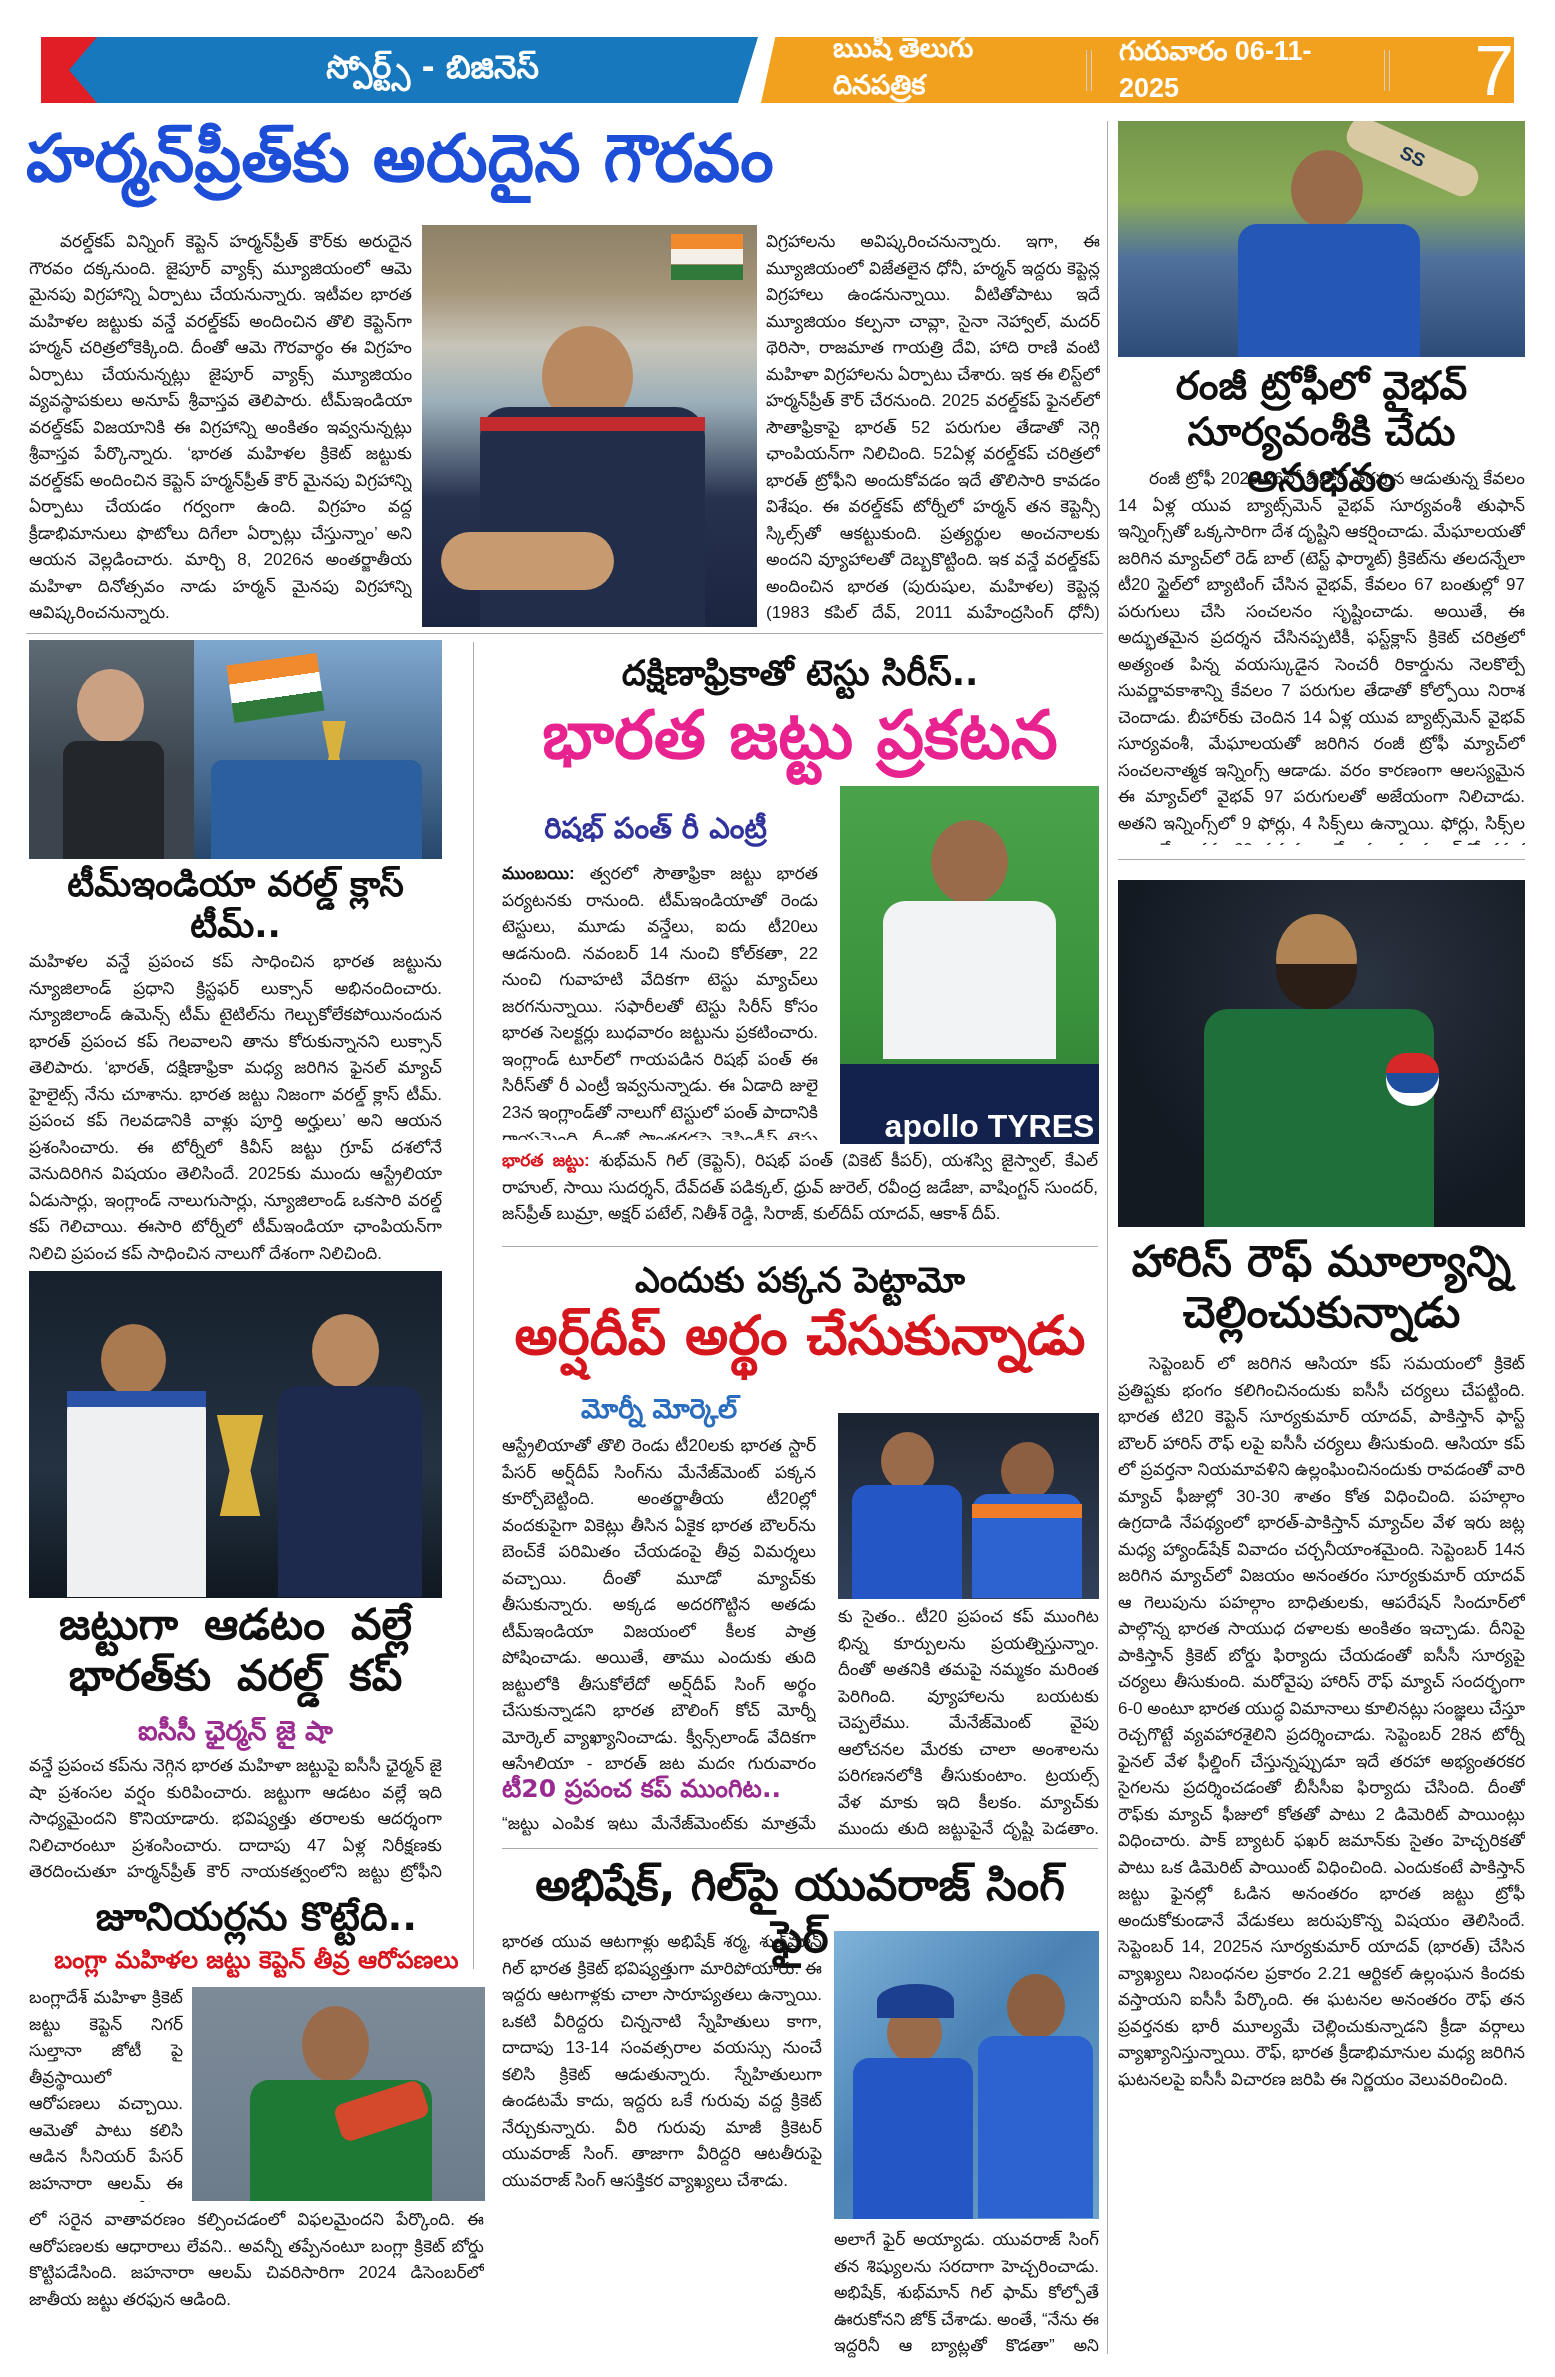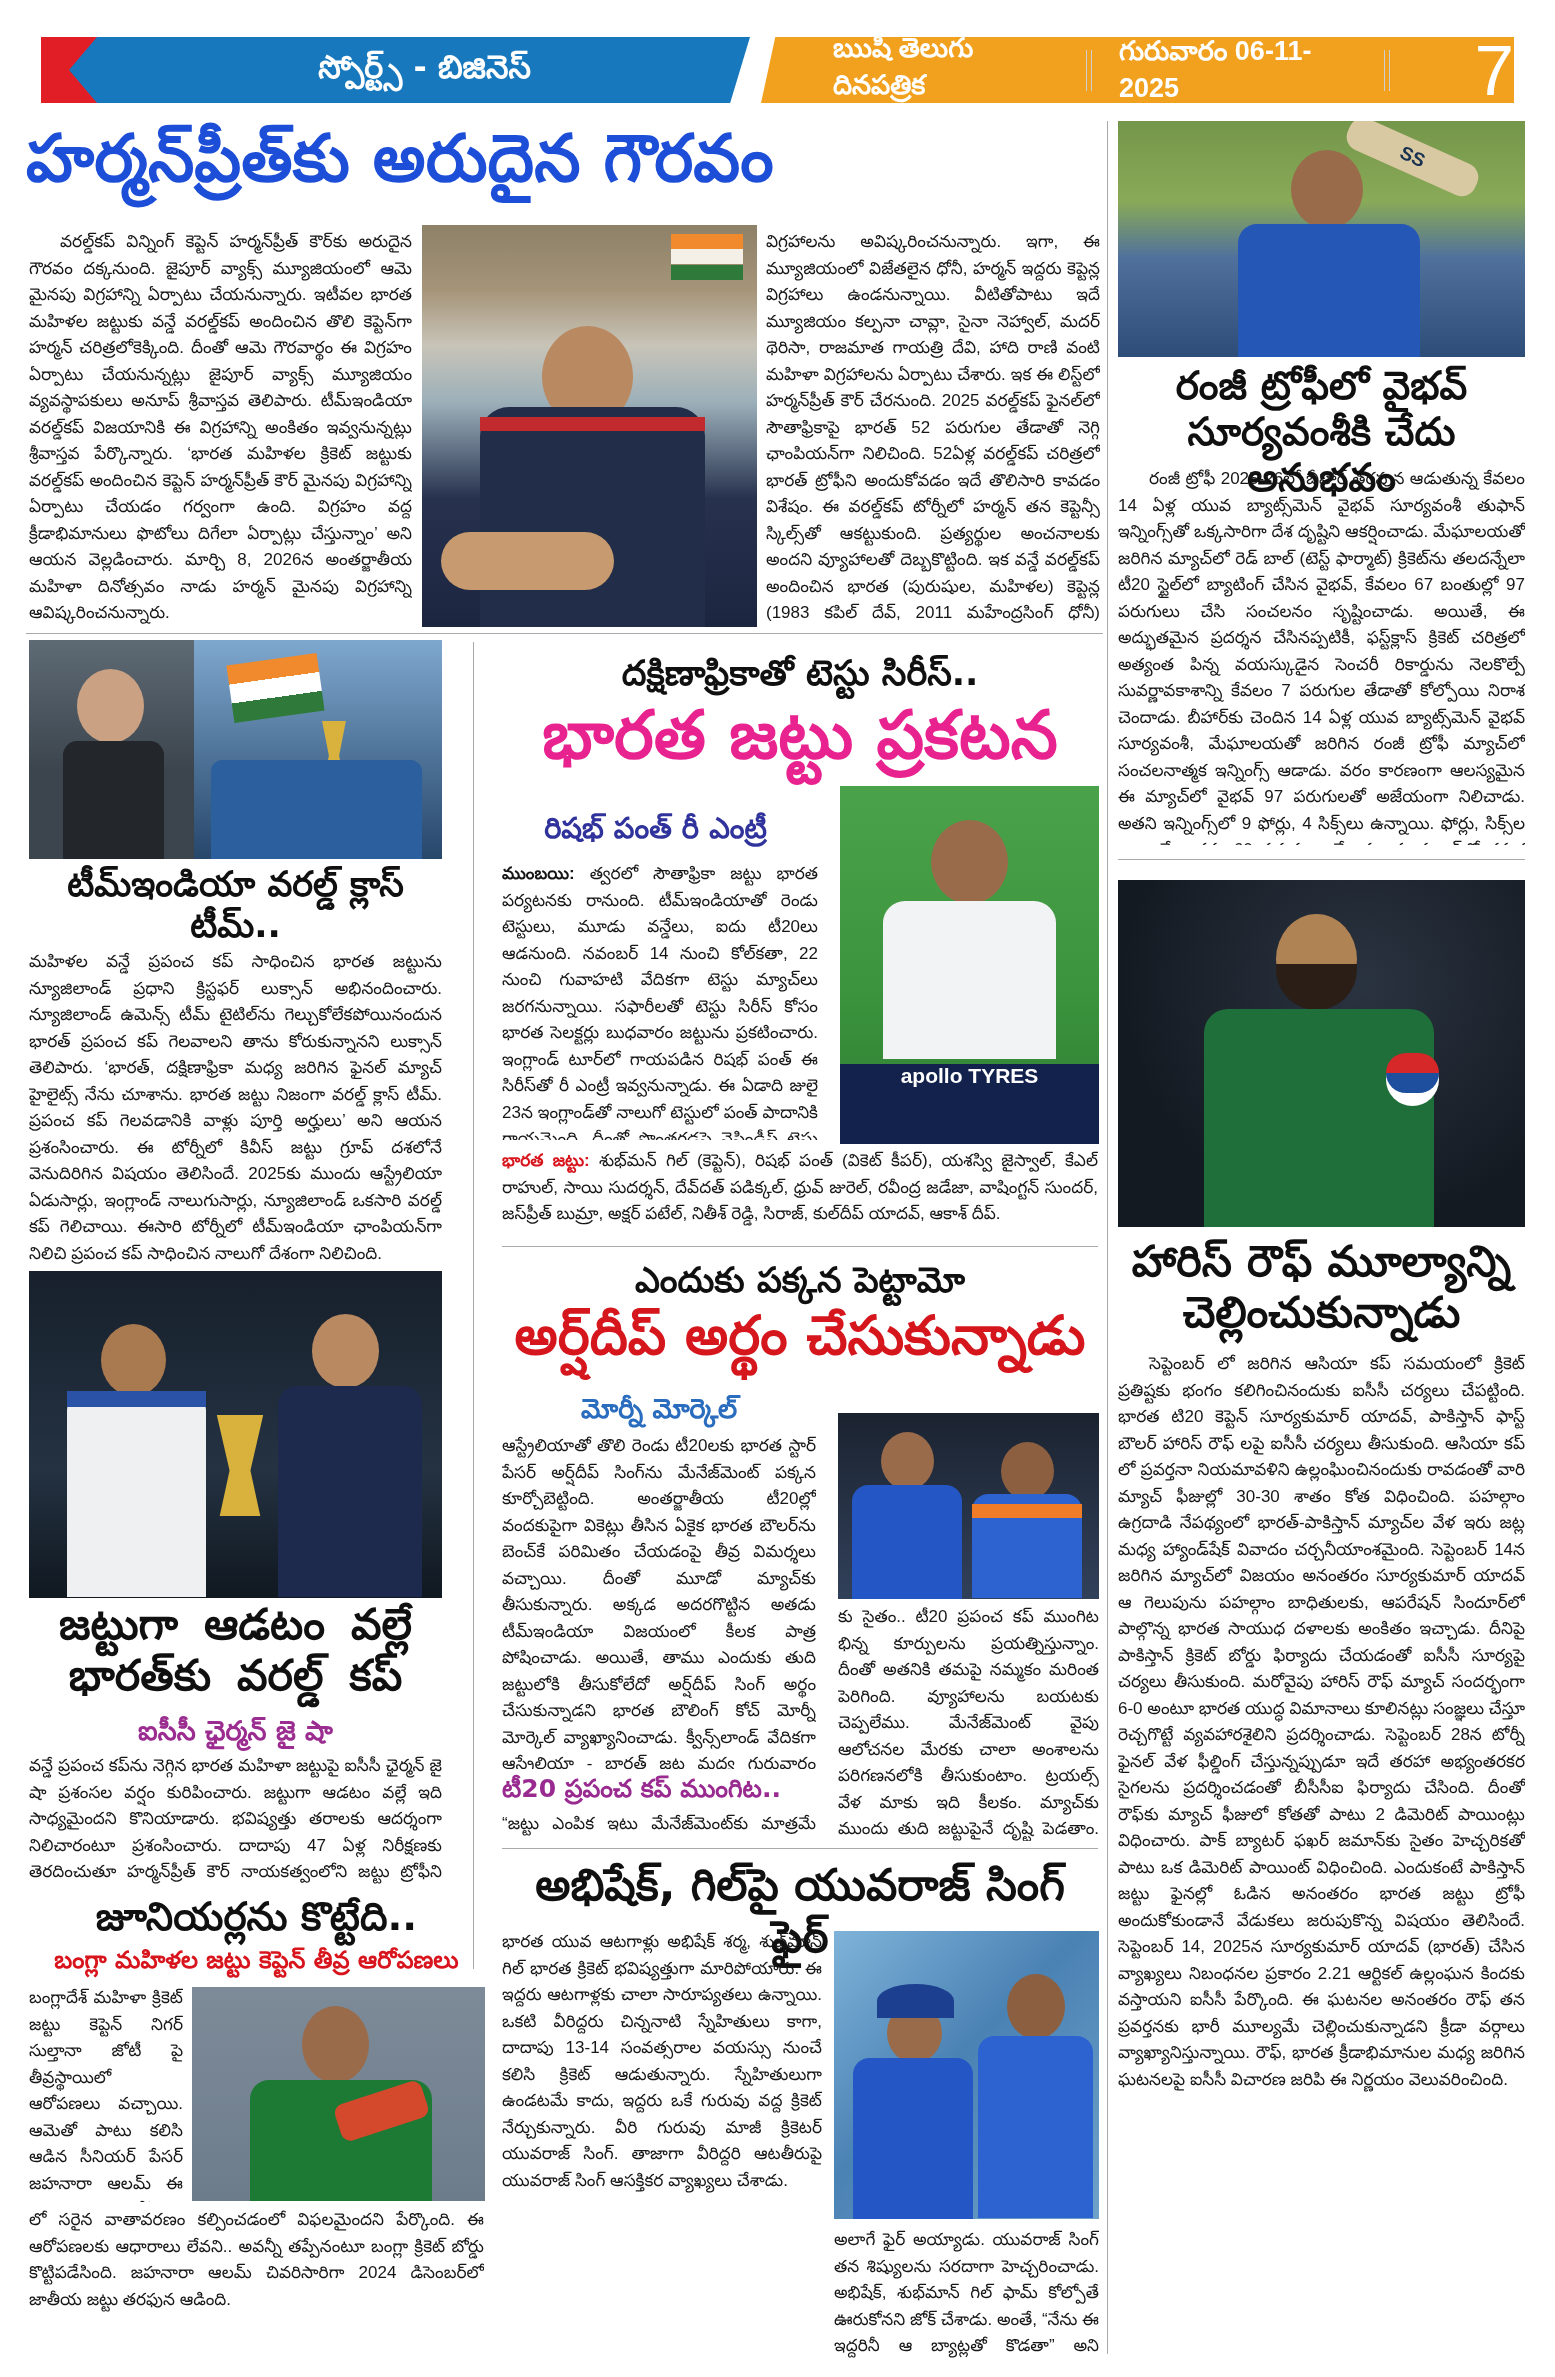--- a/index.html
+++ b/index.html
@@ -1,21 +1,21 @@
 <!DOCTYPE html>
 <html style="font-size:7.7px"><head>
 <meta charset="utf-8">
 <style>
   html,body{margin:0;padding:0;background:#e8e8e8;}
   #page{position:relative;width:1555px;height:2377px;background:#ffffff;overflow:hidden;
         font-family:"Liberation Sans",sans-serif;color:#161616;}
   .abs{position:absolute;}
   
   .mast-blue{left:41px;top:37px;width:709px;height:66px;background:#1878bd;
-             clip-path:polygon(0 0,100% 0,97.2% 100%,0 100%);display:flex;align-items:center;justify-content:center;}
+             clip-path:polygon(0 0,100% 0,97.2% 100%,0 100%);display:flex;align-items:center;justify-content:center;padding-left:8px;}
   .mast-red{left:41px;top:37px;width:56px;height:66px;background:#e11e26;
             clip-path:polygon(0 0,100% 0,50% 50%,100% 100%,0 100%);}
   .mast-orange{left:761px;top:37px;width:753px;height:66px;background:#f2a11e;
                clip-path:polygon(1.9% 0,100% 0,100% 100%,0 100%);
                display:flex;align-items:center;gap:27px;padding-left:72px;box-sizing:border-box;}
   .mast-title{color:#fff;font-size:32px;font-weight:bold;font-family:"DejaVu Sans","Liberation Sans",sans-serif;padding-left:58px;}
   .mast-name,.mast-date{color:#fff;font-size:27px;font-weight:bold;}
   .osep{width:3.8px;height:41px;border-left:1.4px solid #cfcfcf;border-right:1.4px solid #cfcfcf;}
   .mast-page{color:#fff;font-size:71px;font-weight:500;margin-left:58px;}
   
@@ -140,21 +140,21 @@
     <p style="text-indent:0;">లో సరైన వాతావరణం కల్పించడంలో విఫలమైందని పేర్కొంది. ఈ ఆరోపణలకు ఆధారాలు లేవని.. అవన్నీ తప్పేనంటూ బంగ్లా క్రికెట్ బోర్డు కొట్టిపడేసింది. జహనారా ఆలమ్ చివరిసారిగా 2024 డిసెంబర్‌లో జాతీయ జట్టు తరఫున ఆడింది.</p>
   </div>
 
   <div class="abs hl center" style="left:502px;top:653px;width:596px;font-size:35px;color:#101010;">దక్షిణాఫ్రికాతో టెస్టు సిరీస్..</div>
   <div class="abs hl center" style="left:502px;top:696px;width:596px;font-size:67px;color:#e8238f;">భారత జట్టు ప్రకటన</div>
   <div class="abs hl center" style="left:502px;top:811px;width:307px;font-size:29px;color:#31339c;">రిషభ్ పంత్ రీ ఎంట్రీ</div>
 
   <div class="ph" style="left:840px;top:786px;width:259px;height:358px;background:linear-gradient(180deg,#4aa34a 0%,#3c953e 55%,#2e7d32 100%);">
     <div class="facecircle" style="left:91px;top:34px;width:77px;height:84px;background:#9a6b4a;"></div>
     <div style="left:43px;top:115px;width:173px;height:158px;background:#f2f3f5;border-radius:22px 22px 0 0;"></div>
-    <div style="left:0;top:278px;width:259px;height:81px;background:#12224d;display:flex;align-items:flex-start;justify-content:center;color:#ffffff;font-weight:bold;font-size:21px;">
+    <div style="left:0;top:278px;width:259px;height:81px;background:#12224d;display:flex;align-items:flex-end;justify-content:center;color:#ffffff;font-weight:bold;font-size:32px;padding-left:20px;">
       <span>apollo TYRES</span>
     </div>
   </div>
 
   <div class="abs bod" style="left:502px;top:861px;width:316px;height:279px;">
     <p style="text-indent:0;"><b class="dateline">ముంబయి:</b>
       <span>త్వరలో సౌతాఫ్రికా జట్టు భారత పర్యటనకు రానుంది. టీమ్‌ఇండియాతో రెండు టెస్టులు, మూడు వన్డేలు, ఐదు టీ20లు ఆడనుంది. నవంబర్ 14 నుంచి కోల్‌కతా, 22 నుంచి గువాహటి వేదికగా టెస్టు మ్యాచ్‌లు జరగనున్నాయి. సఫారీలతో టెస్టు సిరీస్ కోసం భారత సెలక్టర్లు బుధవారం జట్టును ప్రకటించారు. ఇంగ్లాండ్ టూర్‌లో గాయపడిన రిషభ్ పంత్ ఈ సిరీస్‌తో రీ ఎంట్రీ ఇవ్వనున్నాడు. ఈ ఏడాది జులై 23న ఇంగ్లాండ్‌తో నాలుగో టెస్టులో పంత్ పాదానికి గాయమైంది. దీంతో సొంతగడ్డపై వెస్టిండీస్ టెస్టు సిరీస్‌కు అతను దూరమయ్యాడు. కోలుకున్న పంత్ ప్రస్తుతం సౌతాఫ్రికా-ఎ, ఇండియా-ఎ మధ్య జరుగుతున్న రెండు అనధికారిక టెస్టుల్లో ఆడుతున్న విషయం తెలిసిందే. పేసర్ ఆకాశ్ దీప్ కూడా జట్టులో మళ్లీ చోటు దక్కించుకున్నాడు. రంజీ ట్రోఫీలో రాణిస్తున్న మహ్మద్ షమి, కరుణ్ నాయర్‌కు చోటే దక్కలేదు.</span></p>
   </div>
   <div class="abs bod" style="left:502px;top:1148px;width:596px;height:94px;">
     <p style="text-indent:0;"><b class="lbl-red">భారత జట్టు:</b>

